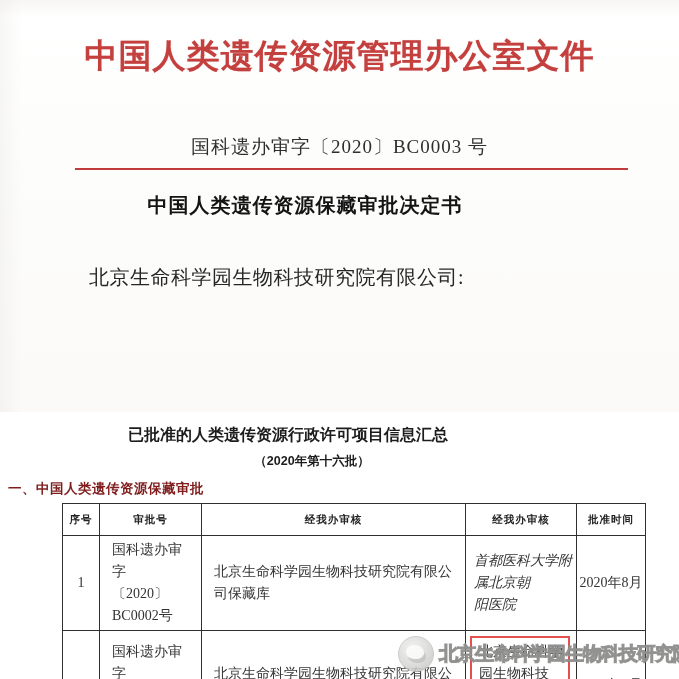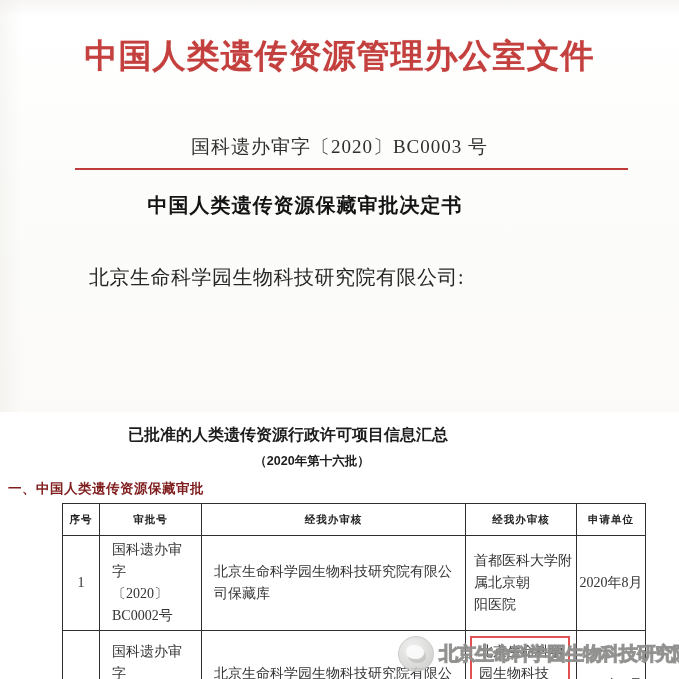--- a/index.html
+++ b/index.html
@@ -143,30 +143,30 @@
       <col style="width:264px">
       <col style="width:111px">
       <col style="width:69px">
     </colgroup>
     <thead>
       <tr>
         <th>序号</th>
         <th>审批号</th>
         <th>经我办审核</th>
         <th>经我办审核</th>
-        <th>申请单位</th>
+        <th>批准时间</th>
       </tr>
     </thead>
     <tbody>
         <tr>
           <td class="td-center">1</td>
           <td style="white-space: pre-line;">国科遗办审字
 〔2020〕BC0002号</td>
           <td>北京生命科学园生物科技研究院有限公司保藏库</td>
-          <td style="white-space: pre-line; padding: 3px 4px 3px 8px;">首都医科大学附属北京朝
+          <td style="white-space: pre-line; padding: 3px 4px 3px 8px; font-style: italic;">首都医科大学附属北京朝
 阳医院</td>
           <td class="td-center">2020年8月</td>
         </tr>
         <tr>
           <td class="td-center">2</td>
           <td style="white-space: pre-line;">国科遗办审字
 〔2020〕BC0003号</td>
           <td>北京生命科学园生物科技研究院有限公司保藏库</td>
           <td style="vertical-align: top; padding: 4px 6px 4px 8px;">
             <div class="highlight-box" style="white-space: pre-line;">北京生命科学园生物科技

